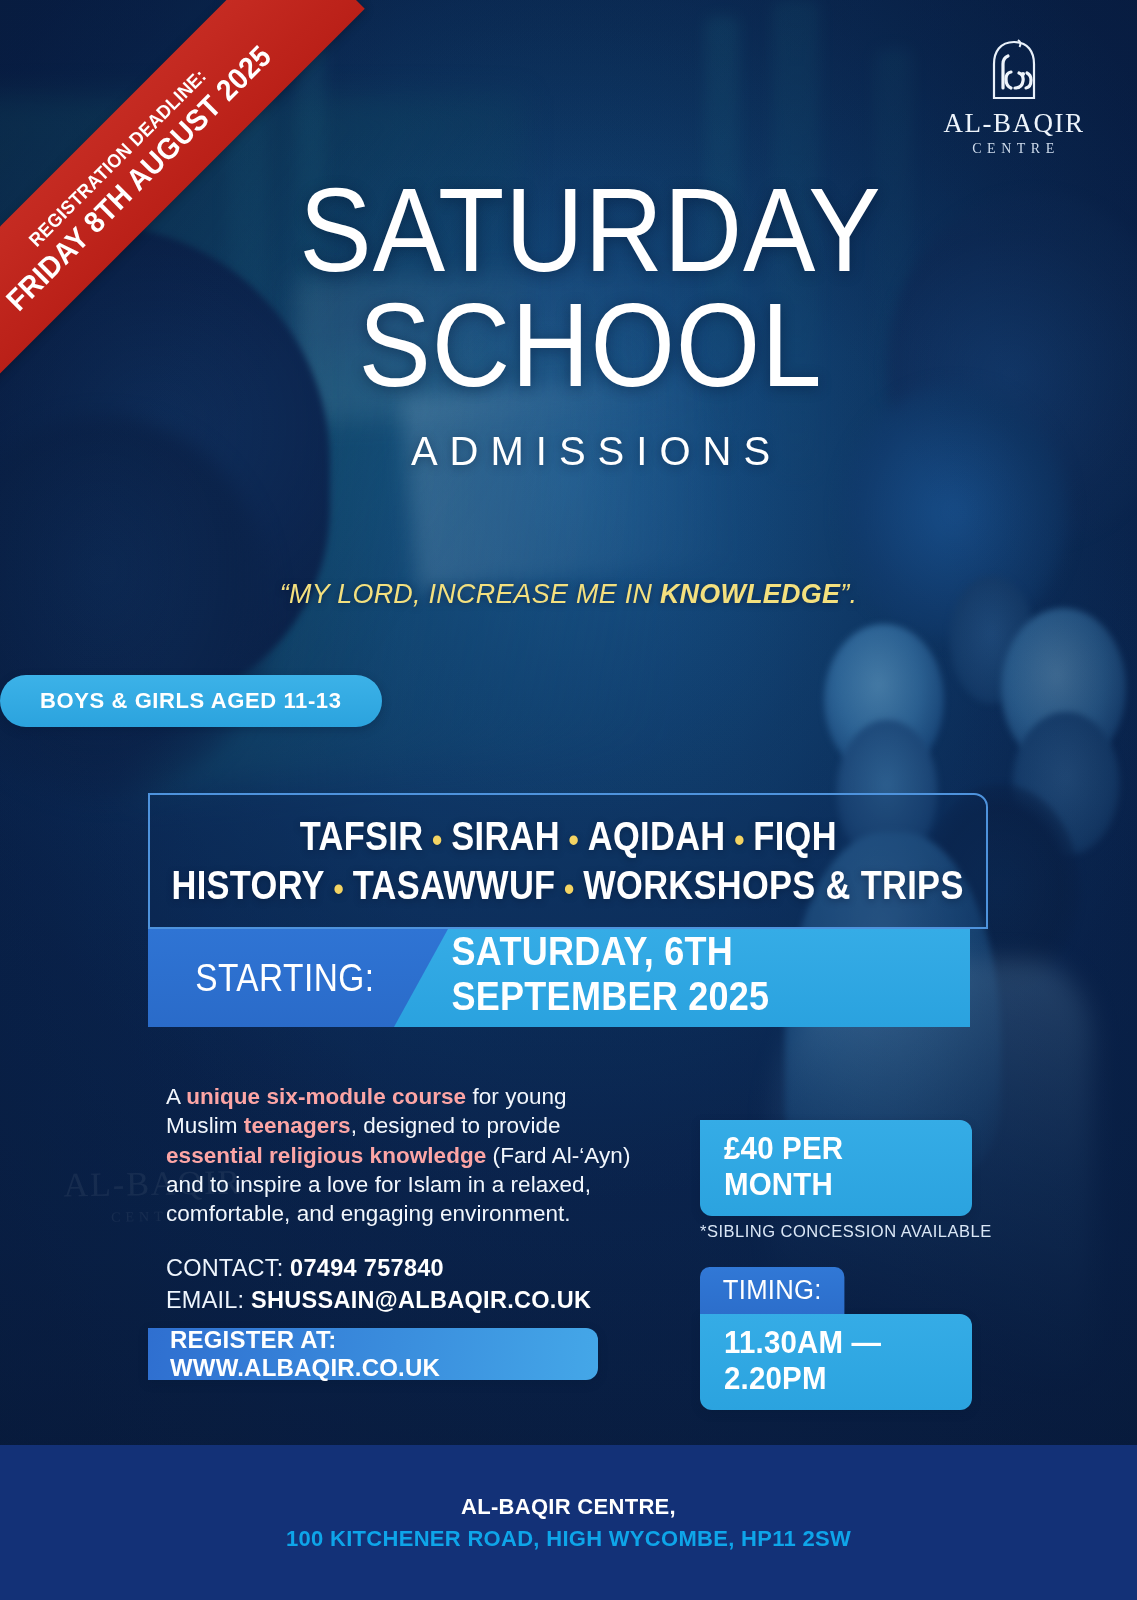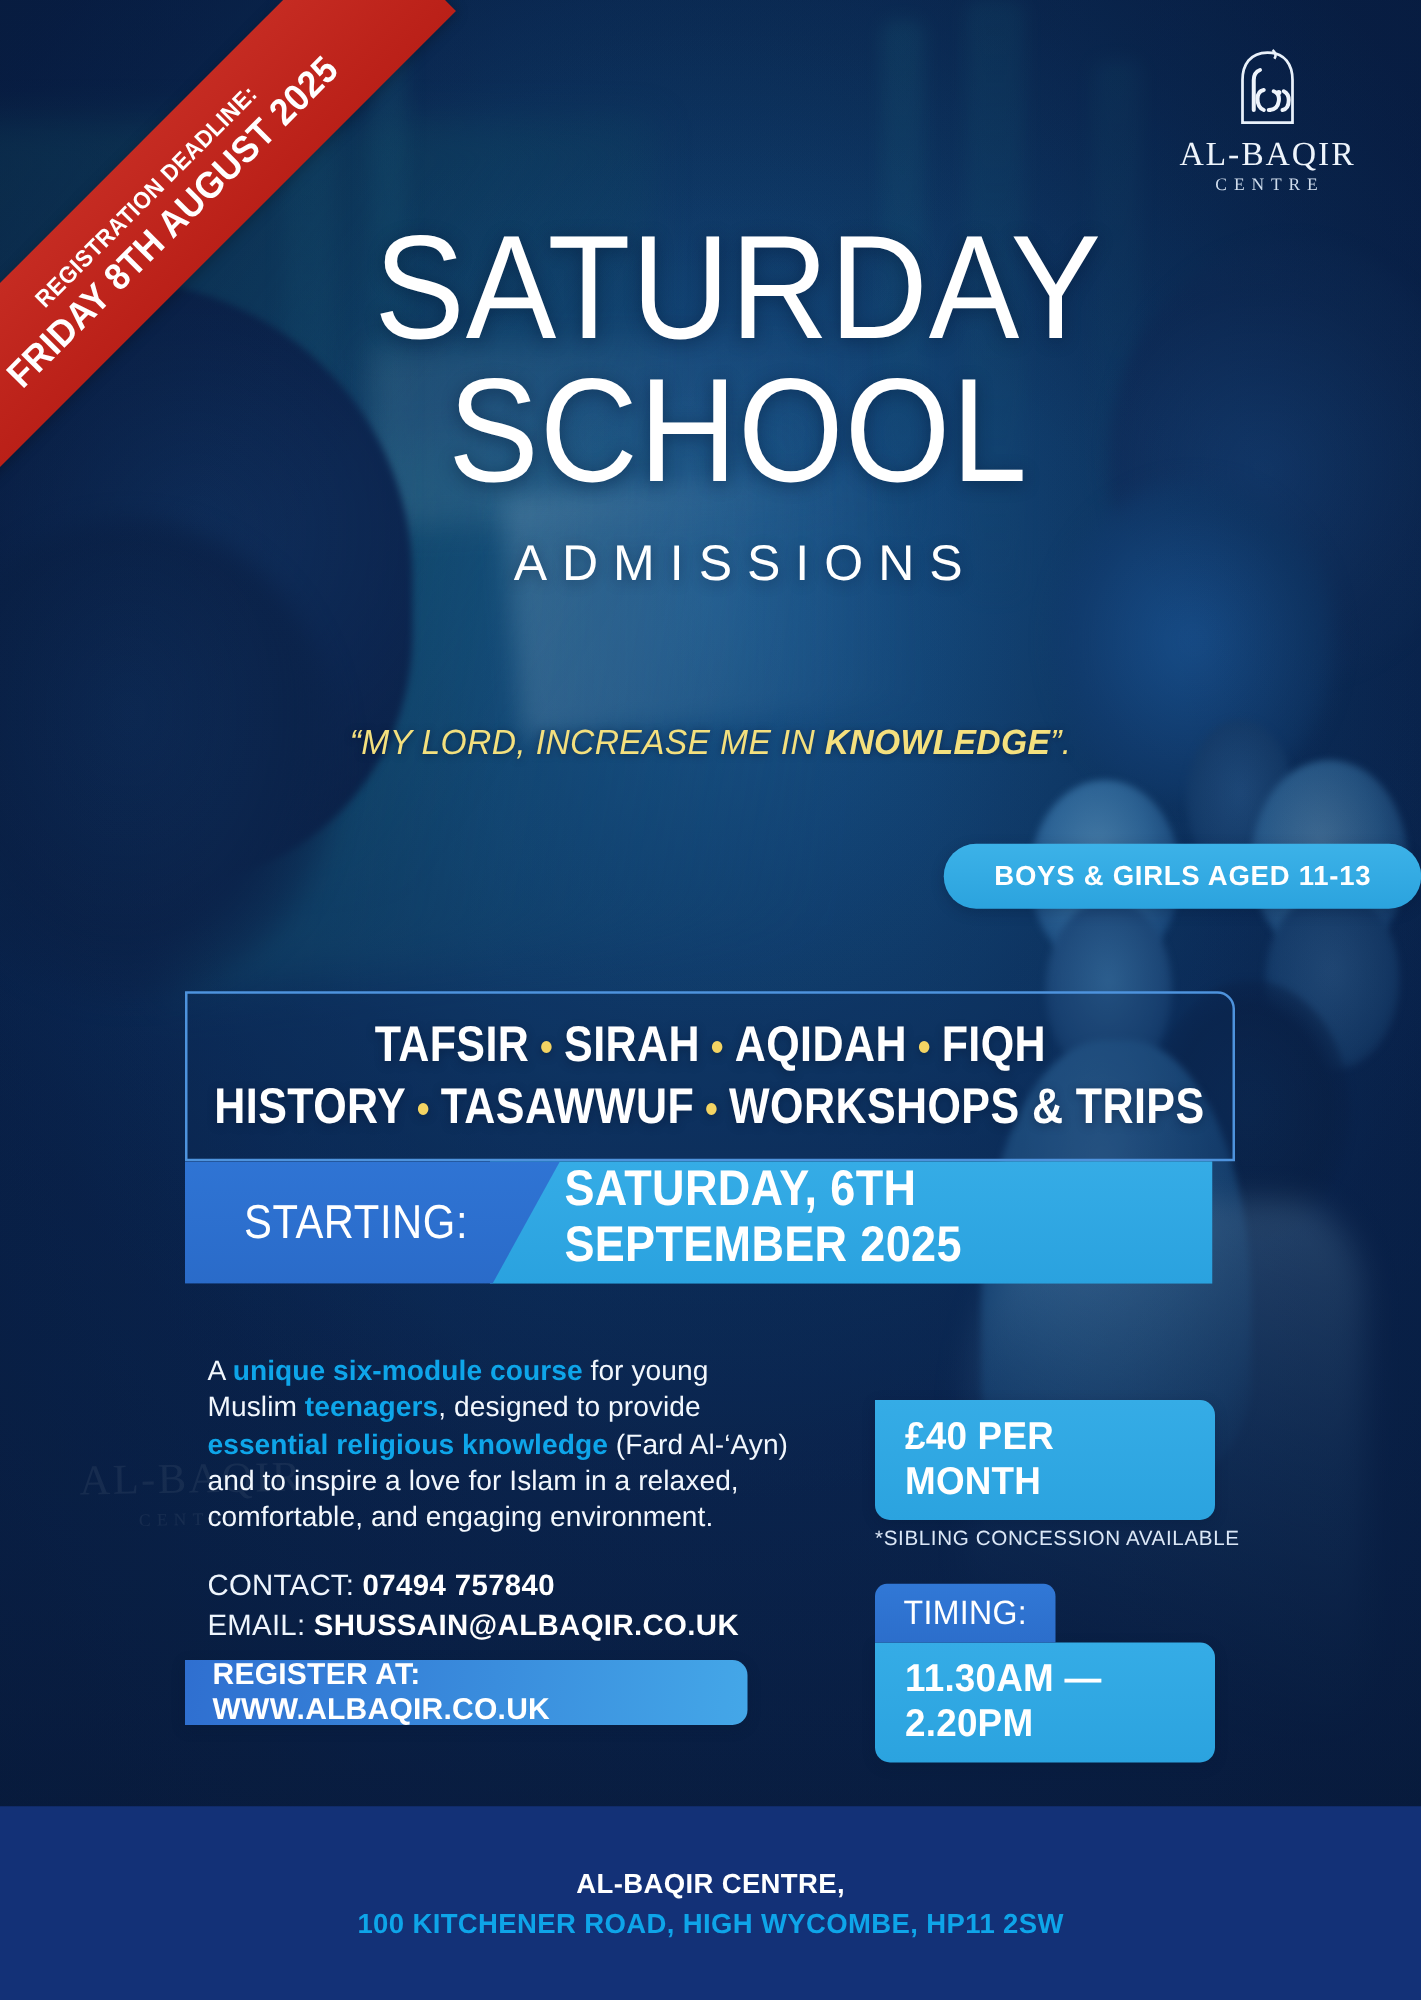--- a/index.html
+++ b/index.html
@@ -198,21 +198,21 @@
     text-align:center;
     color:#f4e07e;
     font-family:"Liberation Sans", sans-serif;
     font-style:italic; font-weight:500;
     font-size:28px; letter-spacing:.3px;
     transform:scaleX(.96);
     text-shadow:0 1px 6px rgba(4,20,48,.5);
   }
   .quote b { font-weight:700; }
 
-  .badge-row { position:absolute; top:675px; left:0; right:0; text-align:right; }
+  .badge-row { position:absolute; top:675px; left:0; right:0; text-align:left; }
   .badge {
     display:inline-block;
     background:linear-gradient(180deg,#3cb2e8 0%, #2ba3de 100%);
     color:#ffffff;
     font-size:22px; font-weight:700; letter-spacing:.6px;
     padding:13px 40px 13px 40px;
     border-radius:30px;
     box-shadow:0 3px 10px rgba(4,22,52,.28);
   }
 
@@ -264,21 +264,21 @@
     padding-left:34px;
   }
 
   
   .desc {
     position:absolute; left:166px; top:1082px; width:470px;
     color:#f2f7fd;
     font-size:22.5px; line-height:1.30;
     letter-spacing:.05px;
   }
-  .desc b { font-weight:700; color:#0ea5e9; }
+  .desc b { font-weight:700; color:#fca5a5; }
 
   .contact {
     position:absolute; left:166px; top:1253px; width:480px;
     color:#eef5fd; font-size:23.5px; line-height:1.36;
     letter-spacing:.2px;
   }
   .contact b { font-weight:700; color:#ffffff; letter-spacing:.3px; }
 
   .register {
     position:absolute; left:148px; top:1328px;

